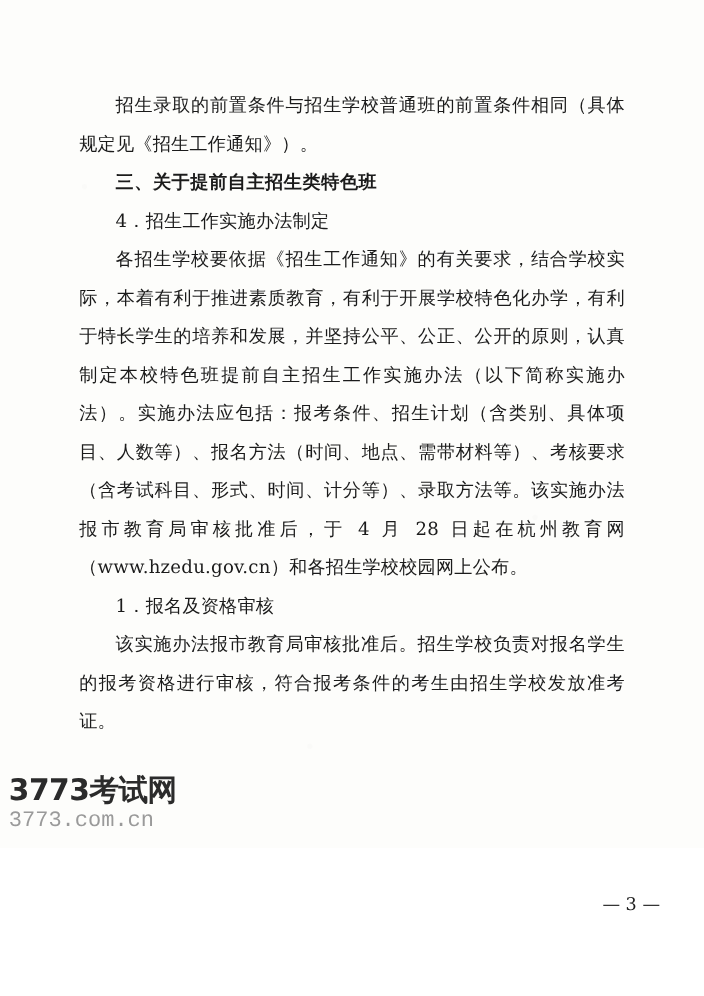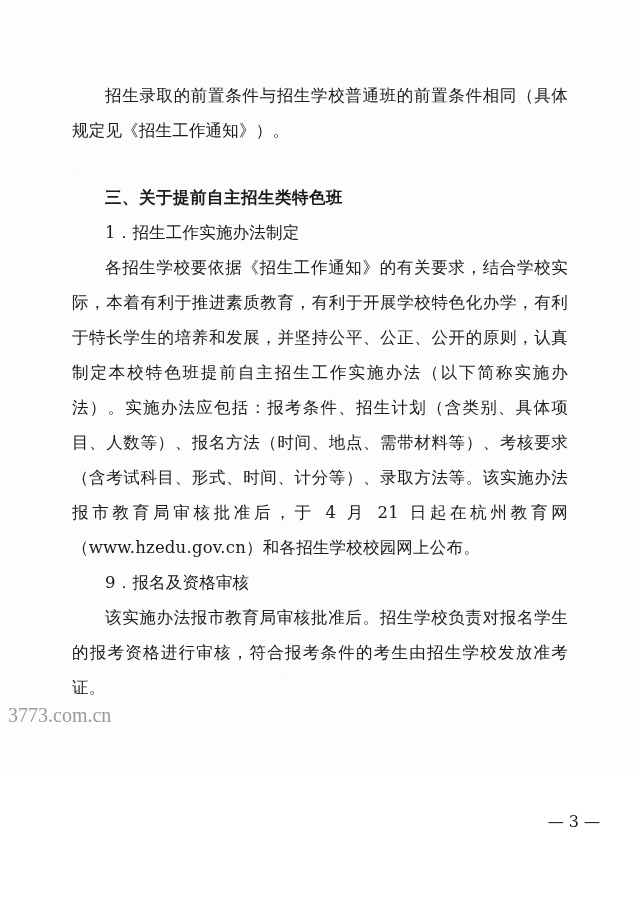--- a/index.html
+++ b/index.html
@@ -37,21 +37,20 @@
     margin: 0 0 0 0;
     letter-spacing: 0.2px;
   }
   .para.indent {
     text-indent: 2em;
   }
   .para.heading {
     font-weight: bold;
     text-indent: 2em;
     letter-spacing: 0.5px;
-    margin-top: 32px;
   }
   .para.spread {
     word-spacing: 0.1em;
   }
   .page-number {
     position: absolute;
     left: 0;
     right: 40px;
     top: 812px;
     text-align: right;
@@ -71,21 +70,21 @@
     display: block;
     font-family: "DejaVu Sans", "Liberation Sans", sans-serif;
     font-weight: bold;
     font-size: 27px;
     line-height: 32px;
     color: #2b2b2b;
     letter-spacing: -0.5px;
   }
   .wm-bottom {
     display: block;
-    font-family: Liberation Serif, serif;
+    font-family: Liberation Mono, monospace;
     font-size: 20px;
     line-height: 24px;
     color: #9a9a9a;
     letter-spacing: 0px;
   }
   .grain {
     position: absolute;
     inset: 0;
     background:
       radial-gradient(circle at 12% 22%, rgba(0,0,0,0.012) 0 2px, transparent 3px),
@@ -96,24 +95,25 @@
 </style>
 </head>
 <body>
 
 <div class="page">
   <div class="grain"></div>
 
   <div class="doc-body">
     <p class="para indent">招生录取的前置条件与招生学校普通班的前置条件相同（具体规定见《招生工作通知》）。</p>
     <p class="para heading">三、关于提前自主招生类特色班</p>
-    <p class="para indent">1．招生工作实施办法制定</p>
-    <p class="para indent spread">各招生学校要依据《招生工作通知》的有关要求，结合学校实际，本着有利于推进素质教育，有利于开展学校特色化办学，有利于特长学生的培养和发展，并坚持公平、公正、公开的原则，认真制定本校特色班提前自主招生工作实施办法（以下简称实施办法）。实施办法应包括：报考条件、招生计划（含类别、具体项目、人数等）、报名方法（时间、地点、需带材料等）、考核要求（含考试科目、形式、时间、计分等）、录取方法等。该实施办法报市教育局审核批准后，于 4 月 21 日起在杭州教育网（www.hzedu.gov.cn）和各招生学校校园网上公布。</p>
-    <p class="para indent">9．报名及资格审核</p>
+    <p class="para indent">4．招生工作实施办法制定</p>
+    <p class="para indent spread">各招生学校要依据《招生工作通知》的有关要求，结合学校实际，本着有利于推进素质教育，有利于开展学校特色化办学，有利于特长学生的培养和发展，并坚持公平、公正、公开的原则，认真制定本校特色班提前自主招生工作实施办法（以下简称实施办法）。实施办法应包括：报考条件、招生计划（含类别、具体项目、人数等）、报名方法（时间、地点、需带材料等）、考核要求（含考试科目、形式、时间、计分等）、录取方法等。该实施办法报市教育局审核批准后，于 4 月 28 日起在杭州教育网（www.hzedu.gov.cn）和各招生学校校园网上公布。</p>
+    <p class="para indent">1．报名及资格审核</p>
     <p class="para indent">该实施办法报市教育局审核批准后。招生学校负责对报名学生的报考资格进行审核，符合报考条件的考生由招生学校发放准考证。</p>
   </div>
 
   <div class="page-number">— 3 —</div>
 
   <div class="watermark">
+    <span class="wm-top">3773考试网</span>
     <span class="wm-bottom">3773.com.cn</span>
   </div>
 </div>
 
 </body></html>

